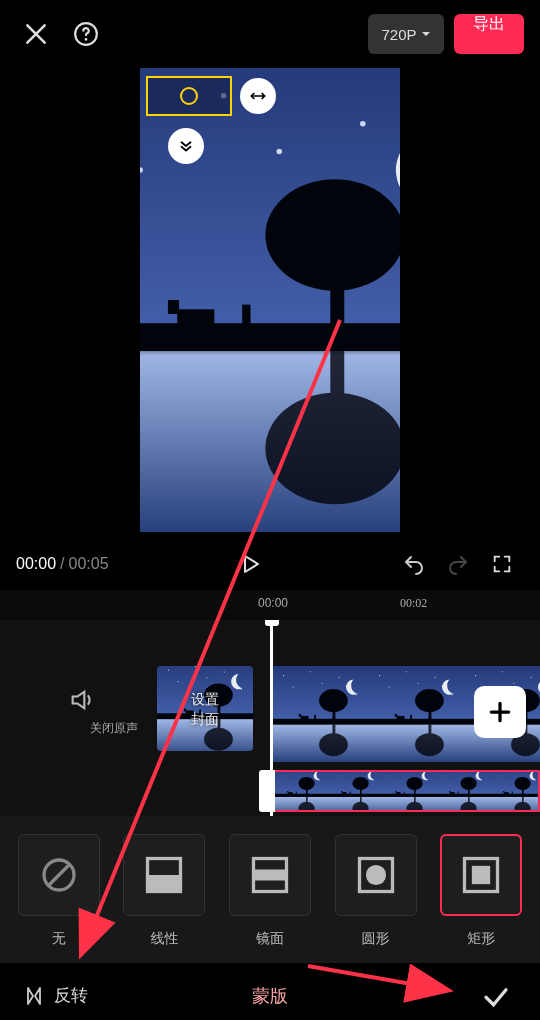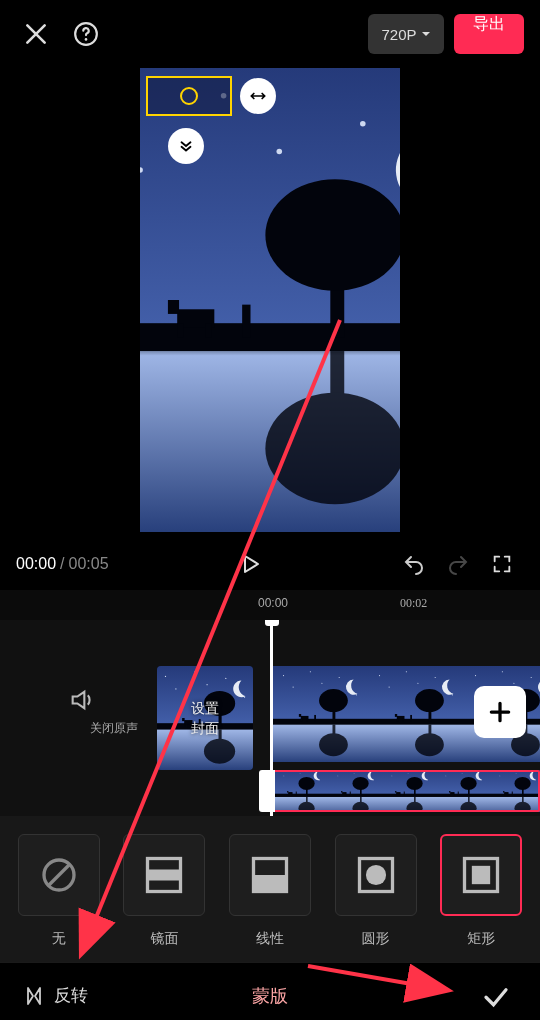--- a/index.html
+++ b/index.html
@@ -38,21 +38,21 @@
   .ruler .t2 { left:400px;font-family:Liberation Serif, serif; }
 
   .playhead-line { position:absolute; left:270px; top:0; width:0; height:196px; border-left:3px solid #fff; z-index:5; }
   .playhead-knob { position:absolute; left:265px; top:-4px; width:14px; height:10px; background:#fff; border-radius:3px; z-index:6; }
 
   .timeline { position:relative; height:196px; background:#111; overflow:hidden; }
 
   .audio-col { position:absolute; left:68px; top:66px; width:70px; text-align:center; }
   .audio-col .lbl { margin-top:6px; font-size:12px; color:#aaa;text-align:right; }
 
-  .cover { position:absolute; left:157px; top:46px; width:96px; height:104px; border-radius:4px; overflow:hidden; background:#0c1a3a; display:flex; align-items:center; justify-content:center; }
+  .cover { position:absolute; left:157px; top:46px; width:96px; height:85px; border-radius:4px; overflow:hidden; background:#0c1a3a; display:flex; align-items:center; justify-content:center; }
   .cover .cover-lbl { position:absolute; color:#eee; font-size:14px; line-height:20px; text-align:center; text-shadow:0 0 4px #000; }
 
   .clips-a { position:absolute; left:272px; top:46px; height:96px; display:flex; }
   .clips-a .clip { width:96px; height:96px; background:#0c1a3a; overflow:hidden; }
   .add-clip { position:absolute; left:474px; top:66px; width:52px; height:52px; border-radius:10px; background:#fff; display:flex; align-items:center; justify-content:center; z-index:7; }
 
   .sel-outline { position:absolute; left:272px; top:150px; width:268px; height:42px; border:2px solid #ff2b54; border-radius:2px; pointer-events:none; z-index:6; }
   .sel-handle { position:absolute; left:259px; top:150px; width:16px; height:42px; background:#fff; border-radius:3px 0 0 3px; z-index:7; }
   .clips-b { position:absolute; left:272px; top:150px; height:42px; display:flex; }
   .clips-b .clip { width:54px; height:42px; background:#0c1a3a; overflow:hidden; }
@@ -293,33 +293,33 @@
           <circle cx="12" cy="12" r="9" stroke="#888" stroke-width="2" fill="none"></circle>
           <path d="M6 18L18 6" stroke="#888" stroke-width="2"></path>
         </svg>
       </div>
     <div class="mask-lbl">无</div>
   </div>
   <div class="mask-item">
     <div class="mask-box">
         <svg width="44" height="44" viewBox="0 0 24 24">
           <rect x="3" y="3" width="18" height="18" stroke="#bbb" stroke-width="1.8" fill="none"></rect>
-          <rect x="3" y="9" width="18" height="6" fill="#bbb"></rect>
-        </svg>
-      </div>
-    <div class="mask-lbl">镜面</div>
+          <rect x="3" y="12" width="18" height="9" fill="#bbb"></rect>
+        </svg>
+      </div>
+    <div class="mask-lbl">线性</div>
   </div>
   <div class="mask-item">
     <div class="mask-box">
         <svg width="44" height="44" viewBox="0 0 24 24">
           <rect x="3" y="3" width="18" height="18" stroke="#bbb" stroke-width="1.8" fill="none"></rect>
-          <rect x="3" y="12" width="18" height="9" fill="#bbb"></rect>
-        </svg>
-      </div>
-    <div class="mask-lbl">线性</div>
+          <rect x="3" y="9" width="18" height="6" fill="#bbb"></rect>
+        </svg>
+      </div>
+    <div class="mask-lbl">镜面</div>
   </div>
   <div class="mask-item">
     <div class="mask-box">
         <svg width="44" height="44" viewBox="0 0 24 24">
           <rect x="3" y="3" width="18" height="18" stroke="#bbb" stroke-width="1.8" fill="none"></rect>
           <circle cx="12" cy="12" r="5.5" fill="#bbb"></circle>
         </svg>
       </div>
     <div class="mask-lbl">圆形</div>
   </div>

